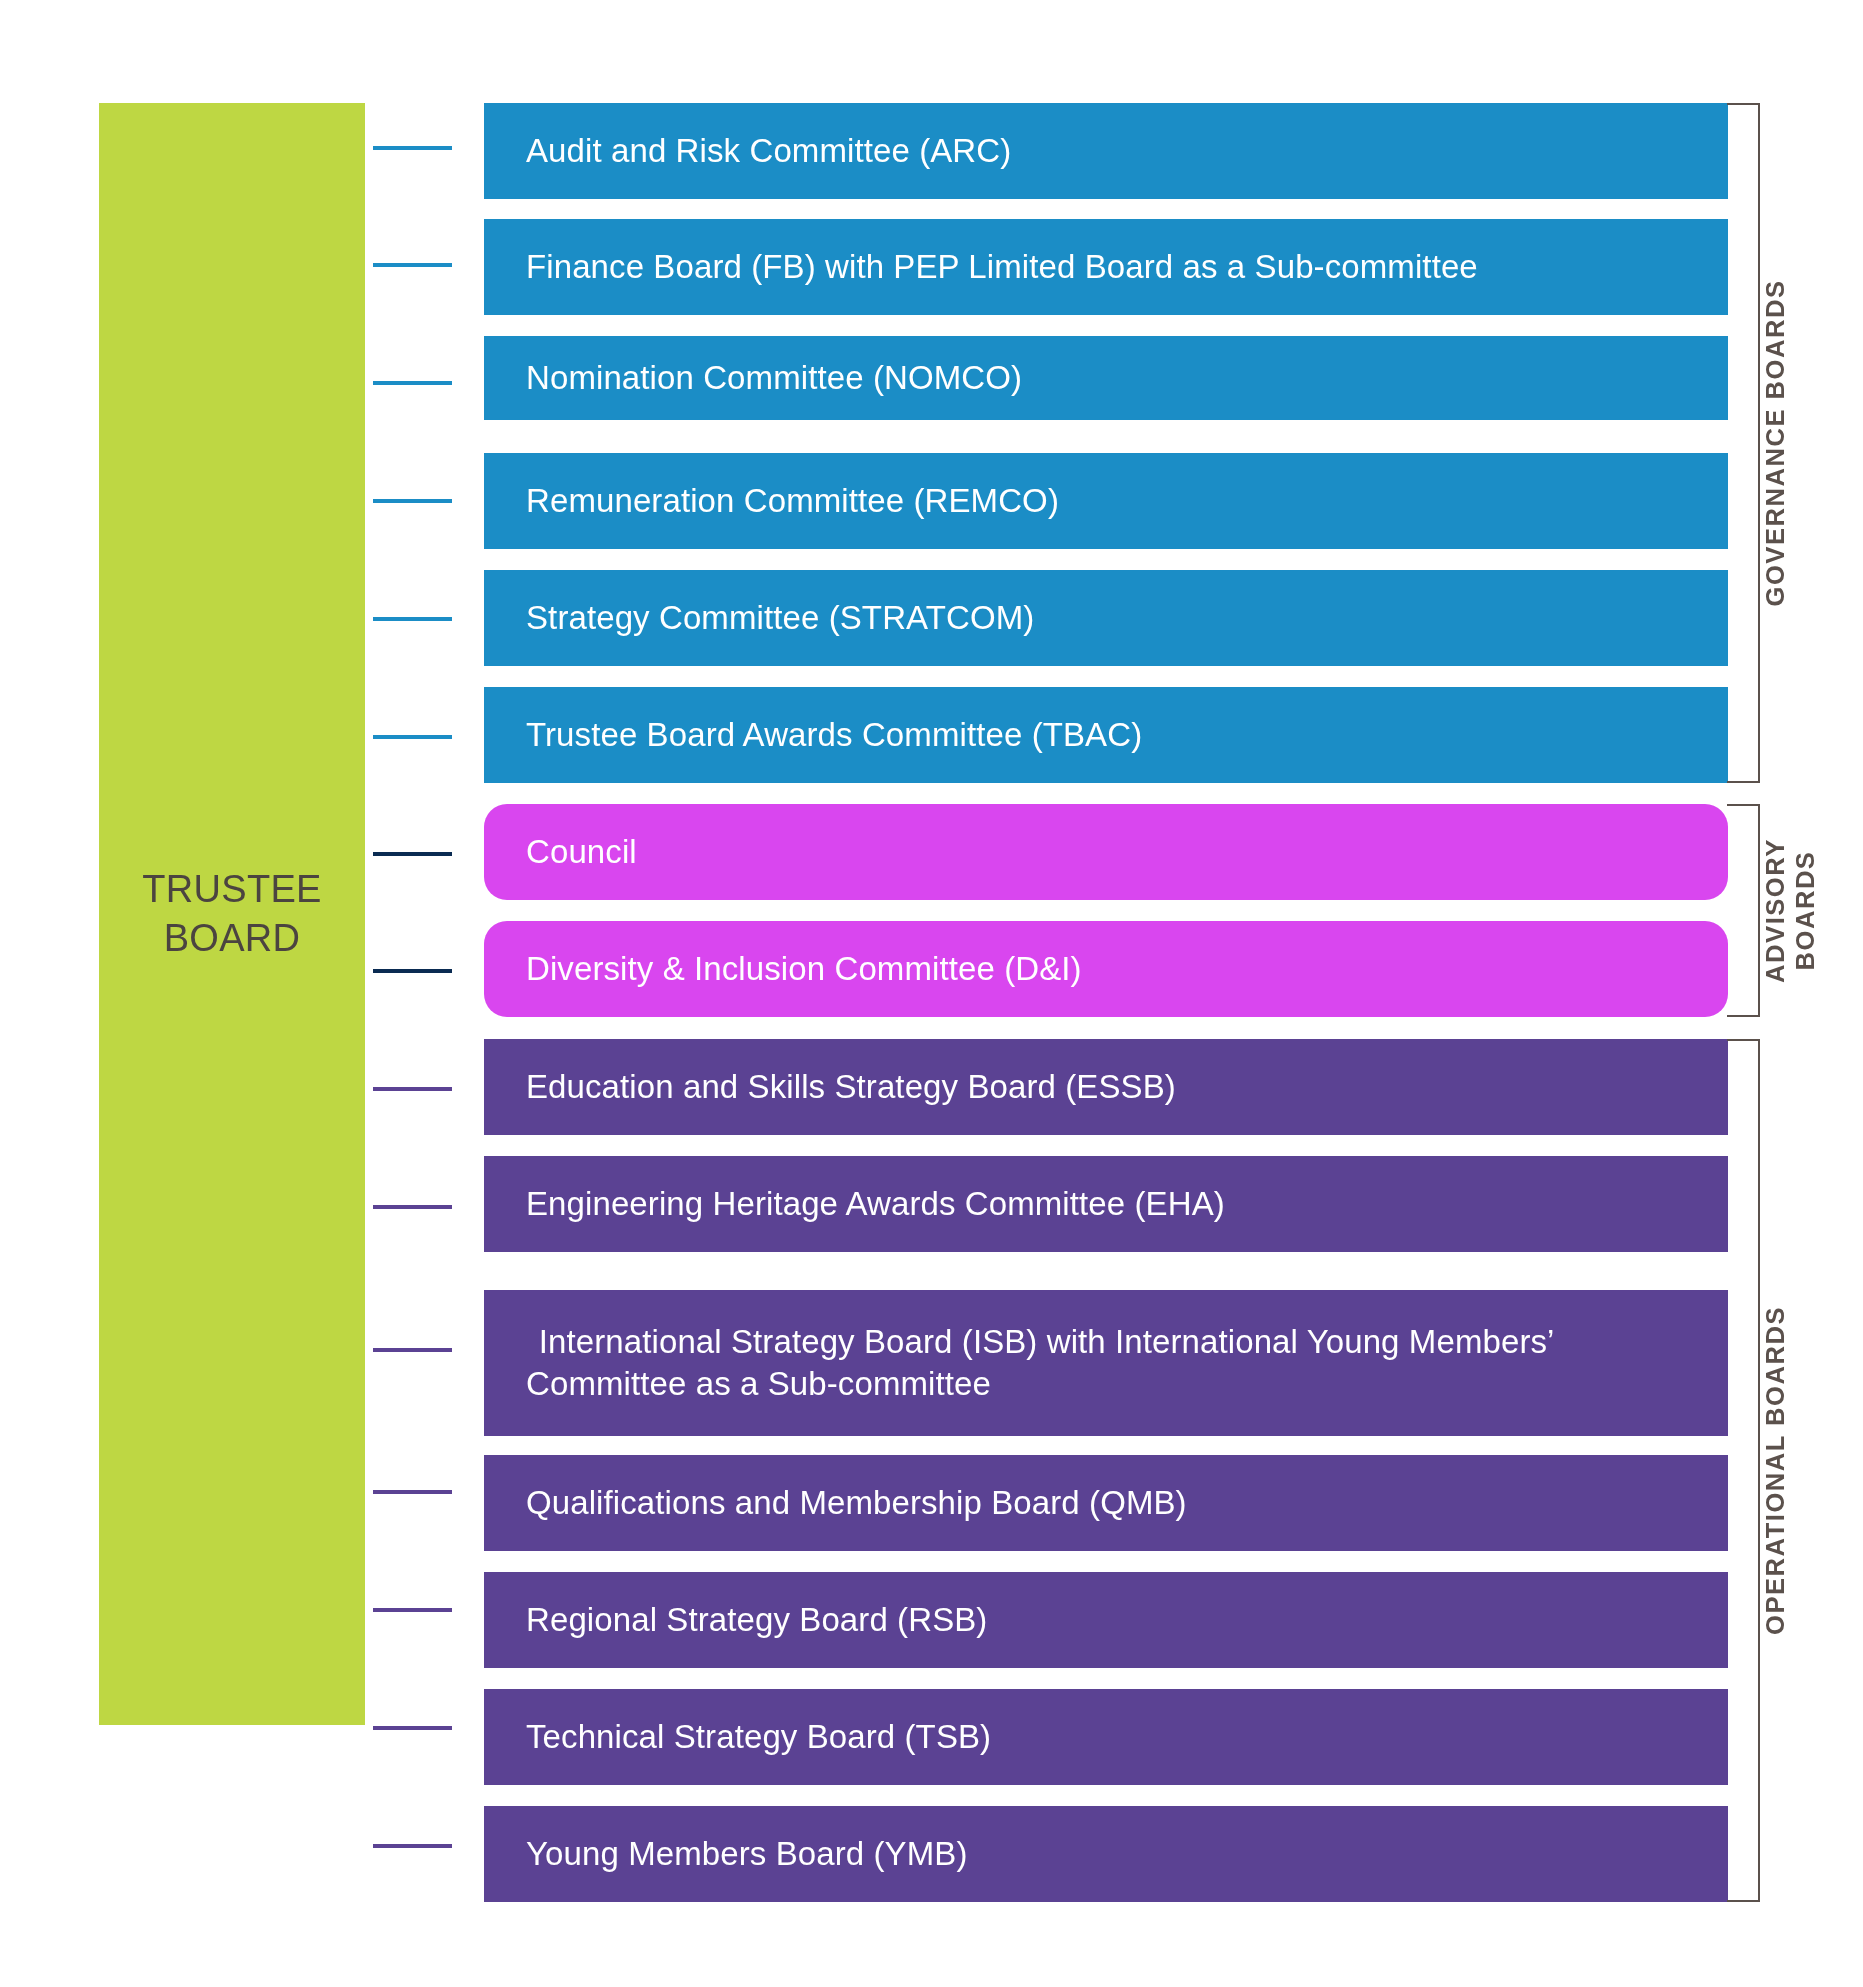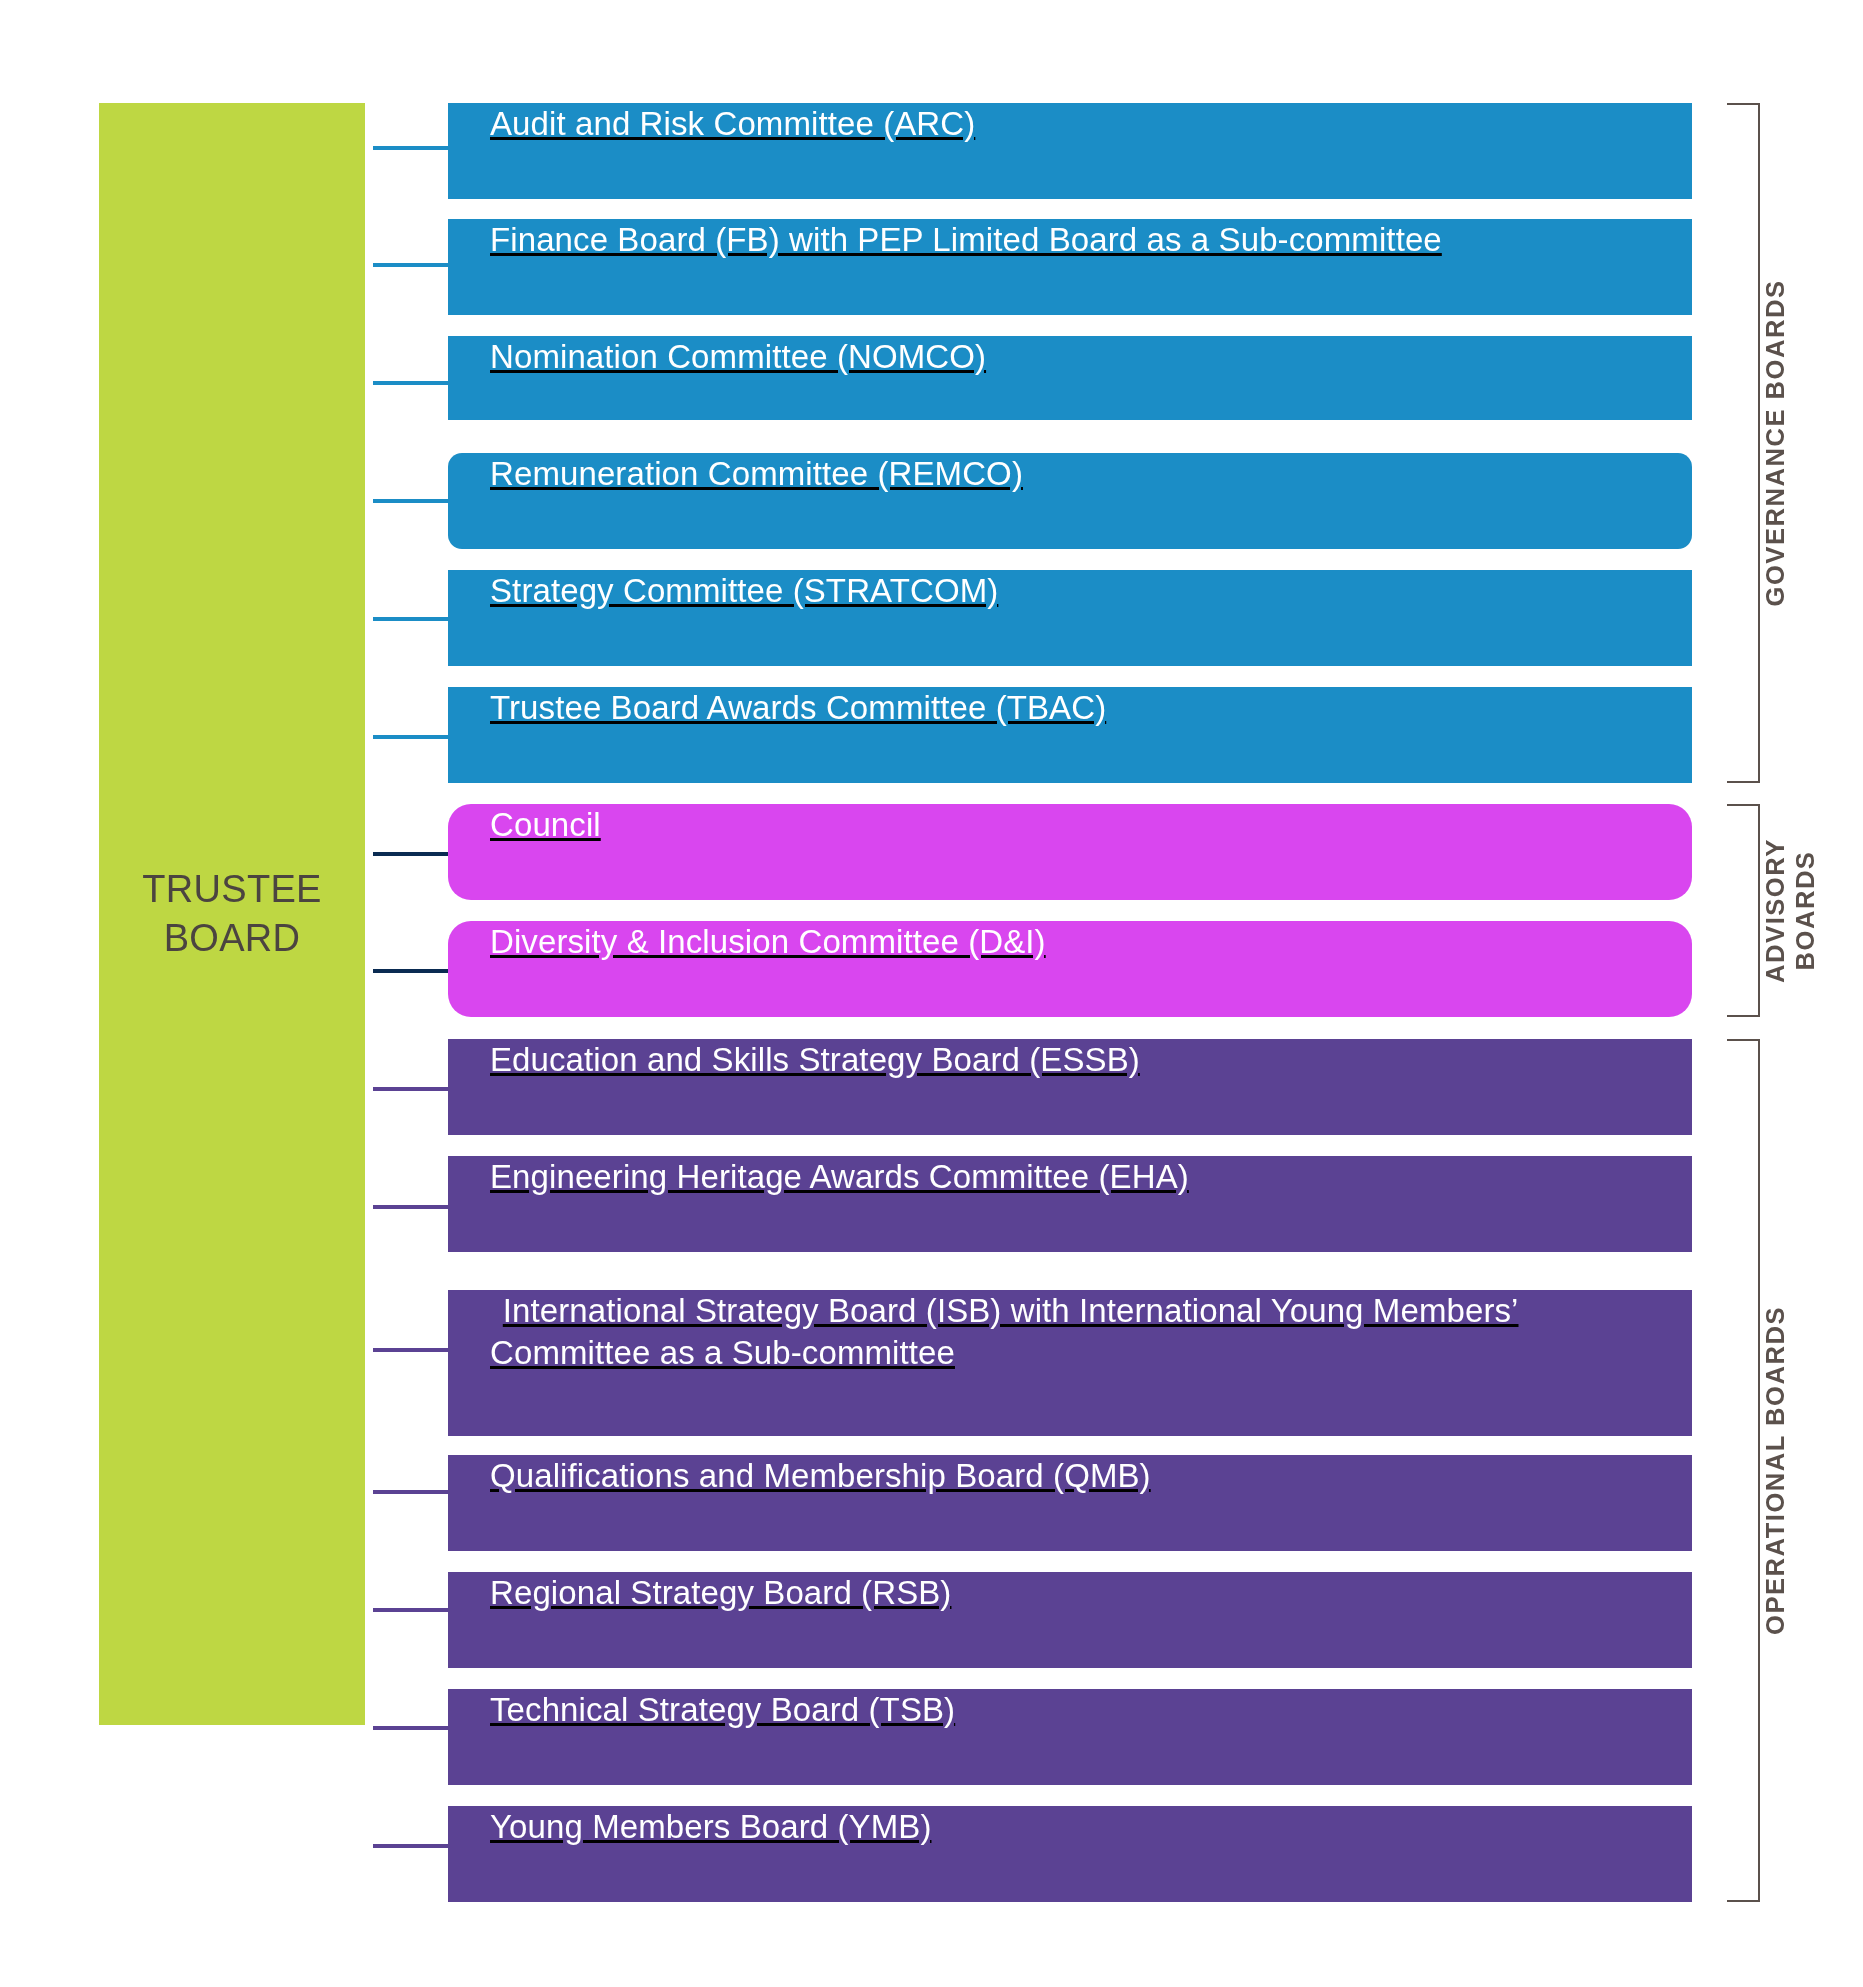--- a/index.html
+++ b/index.html
@@ -44,27 +44,27 @@
   .connector {
     position: absolute;
     left: 373px;
     width: 79px;
     height: 3.7px;
   }
 
   
   .node {
     position: absolute;
-    left: 448px;
+    left: 484px;
     width: 1244px;
     display: flex;
+    align-items: center;
     box-sizing: border-box;
     padding-left: 42px;
     padding-right: 22px;
-    text-decoration: underline;
   }
   .node-label {
     color: #ffffff;
     font-size: 33px;
     line-height: 1.28;
     font-weight: 400;
     letter-spacing: 0.1px;
   }
   .node.governance { background: #1b8dc6; }
   .node.advisory   { background: #d946ef; border-radius: 23px; }
@@ -125,21 +125,21 @@
   <div class="node governance" style="top:219px; height:96px;">
     <span class="node-label">Finance Board (FB) with PEP Limited Board as a Sub-committee</span>
   </div>
 
   <div class="connector" style="top:381px; background:#1b8dc6;"></div>
   <div class="node governance" style="top:336px; height:84px;">
     <span class="node-label">Nomination Committee (NOMCO)</span>
   </div>
 
   <div class="connector" style="top:499px; background:#1b8dc6;"></div>
-  <div class="node governance" style="top:453px; height:96px;border-radius:14px;">
+  <div class="node governance" style="top:453px; height:96px;">
     <span class="node-label">Remuneration Committee (REMCO)</span>
   </div>
 
   <div class="connector" style="top:617px; background:#1b8dc6;"></div>
   <div class="node governance" style="top:570px; height:96px;">
     <span class="node-label">Strategy Committee (STRATCOM)</span>
   </div>
 
   <div class="connector" style="top:735px; background:#1b8dc6;"></div>
   <div class="node governance" style="top:687px; height:96px;">

